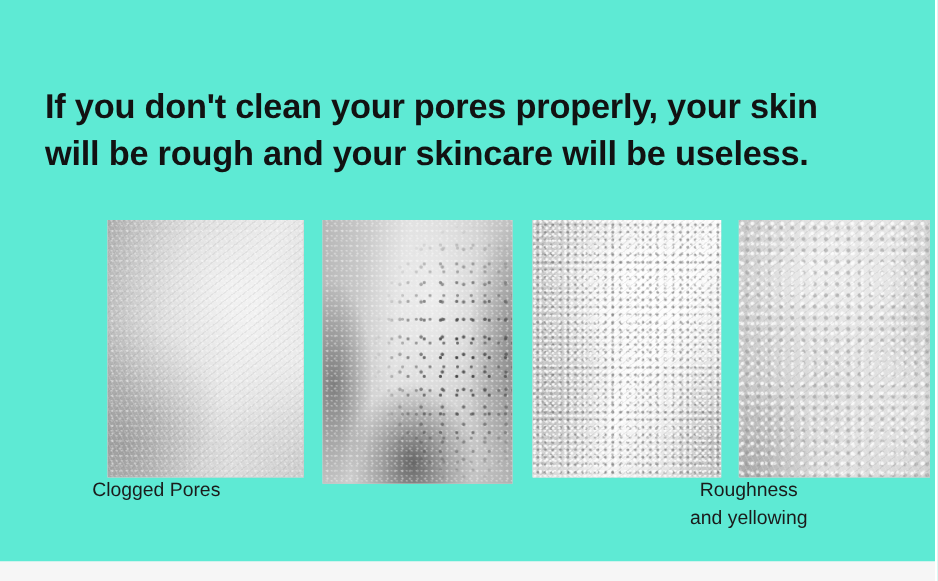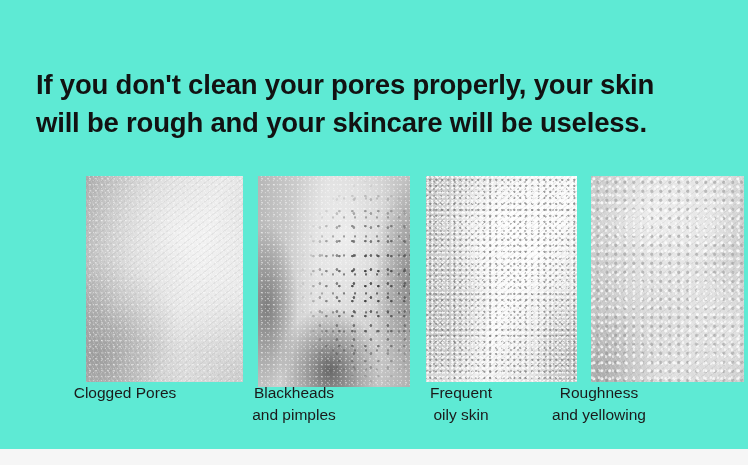--- a/index.html
+++ b/index.html
@@ -238,23 +238,19 @@
       <div class="panel-img skin-rough">
         <div class="grain grain-bump"></div>
         <div class="grain2 grain-cross"></div>
       </div>
     </figure>
 
   </div>
 
   <div class="captions">
     <div class="caption c1">Clogged Pores</div>
-    <div class="caption c2">Blackheads
-and pimples</div>
-    <div class="caption c3">Frequent
-oily skin</div>
     <div class="caption c4">Roughness
 and yellowing</div>
   </div>
 
   <div class="footer-strip"></div>
 
 </div>
 
 </body></html>

